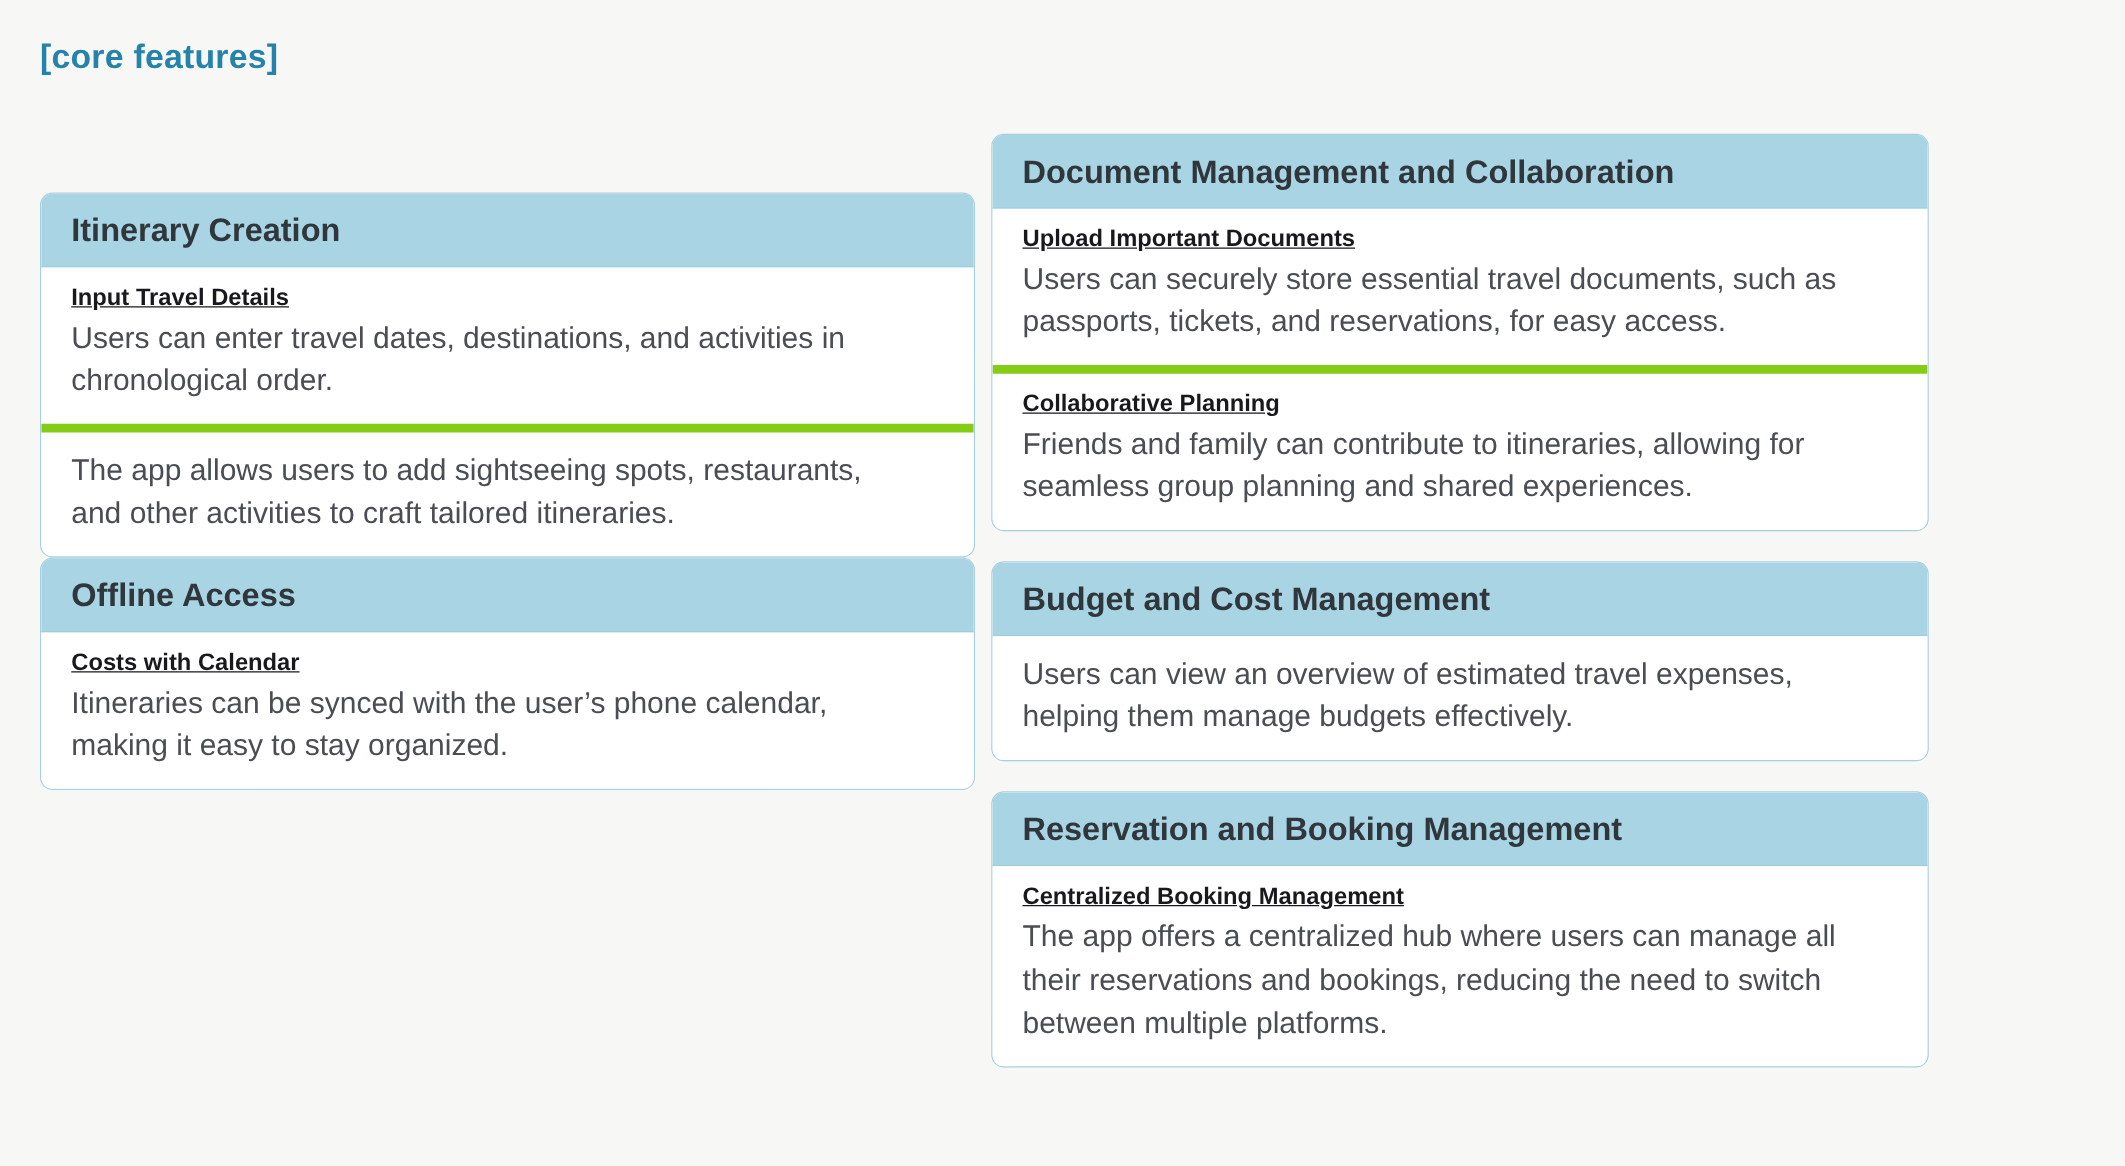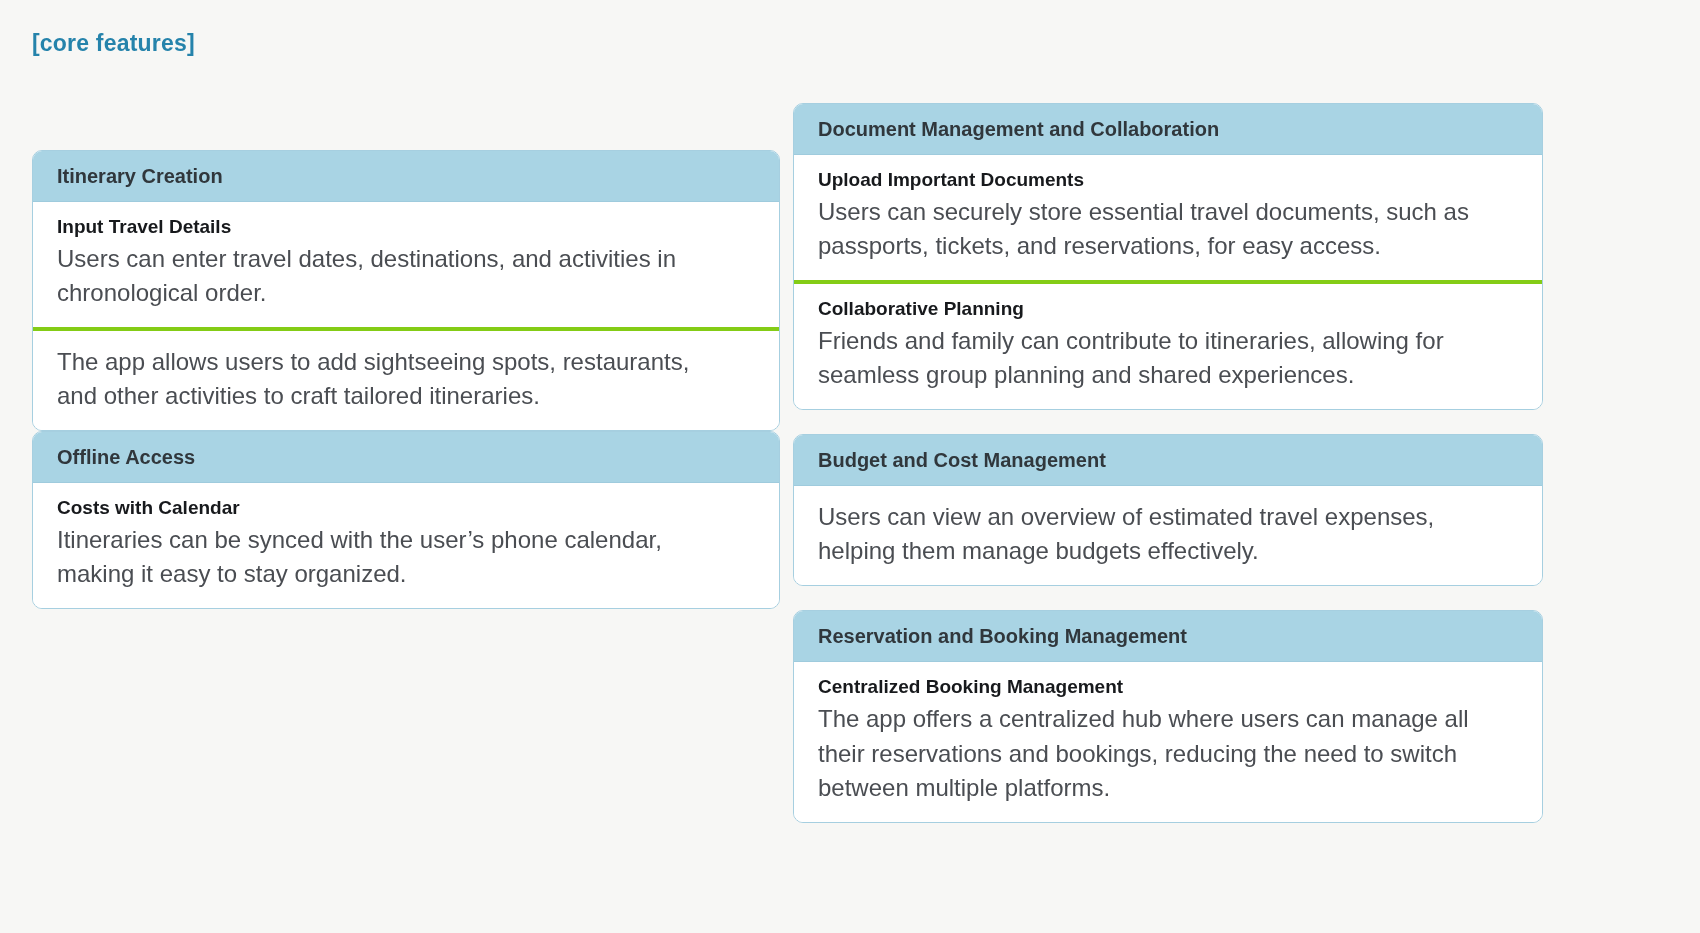--- a/index.html
+++ b/index.html
@@ -10,21 +10,21 @@
     font-family: "Liberation Sans", sans-serif;
     overflow: hidden;
   }
   .page {
     position: relative;
     width: 1700px;
     height: 933px;
     padding: 30px 0 0 32px;
   }
   .page-title {
-    font-size: 23px;
+    font-size: 27px;
     font-weight: 600;
     color: #2583ab;
     letter-spacing: 0.2px;
   }
   .columns {
     display: flex;
     gap: 13px;
     margin-top: 46px;
     align-items: flex-start;
   }
@@ -37,36 +37,37 @@
     border-radius: 10px;
     overflow: hidden;
   }
   .column-right .card { margin-bottom: 24px; }
   .card-header {
     background: #a9d4e4;
     border-bottom: 1px solid #9fcbdd;
     padding: 14px 24px 13px 24px;
   }
   .card-title {
-    font-size: 20px;
+    font-size: 26px;
     font-weight: 600;
     color: #30373c;
   }
   .card-body { background: #ffffff; }
   .feature-item {
     padding: 14px 24px 17px 24px;
   }
   .feature-item + .feature-item {
-    border-top: 4px solid #84cc16;
+    border-top: 7px solid #84cc16;
   }
   .feature-item-title {
     font-size: 19px;
     font-weight: 600;
     color: #17191c;
     margin-bottom: 4px;
+    text-decoration: underline;
   }
   .feature-item-description {
     font-size: 24px;
     line-height: 1.42;
     color: #4a4d52;
     max-width: 672px;
   }
 </style>
 </head>
 <body>

